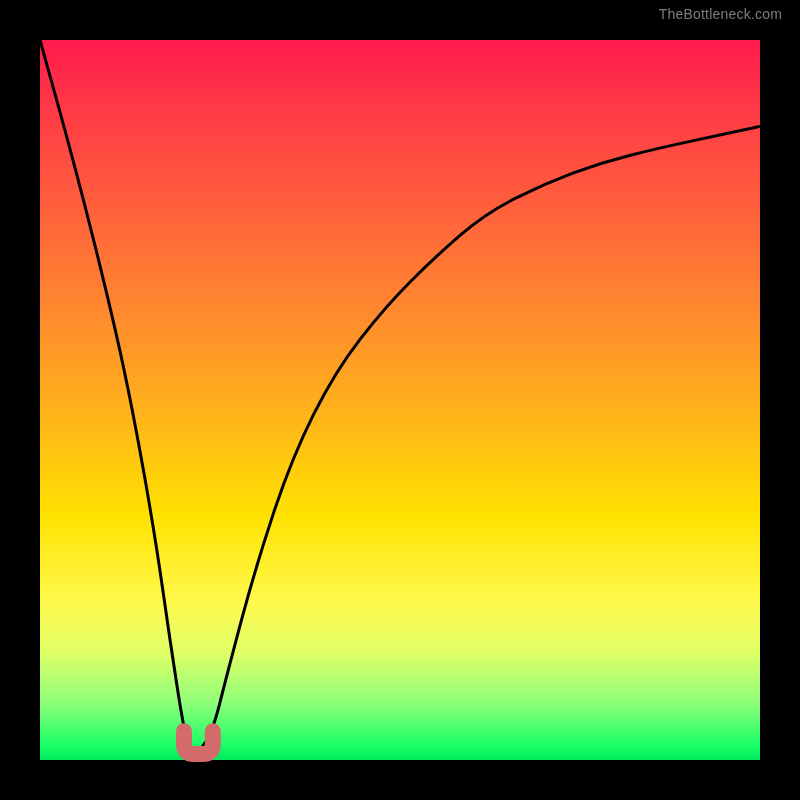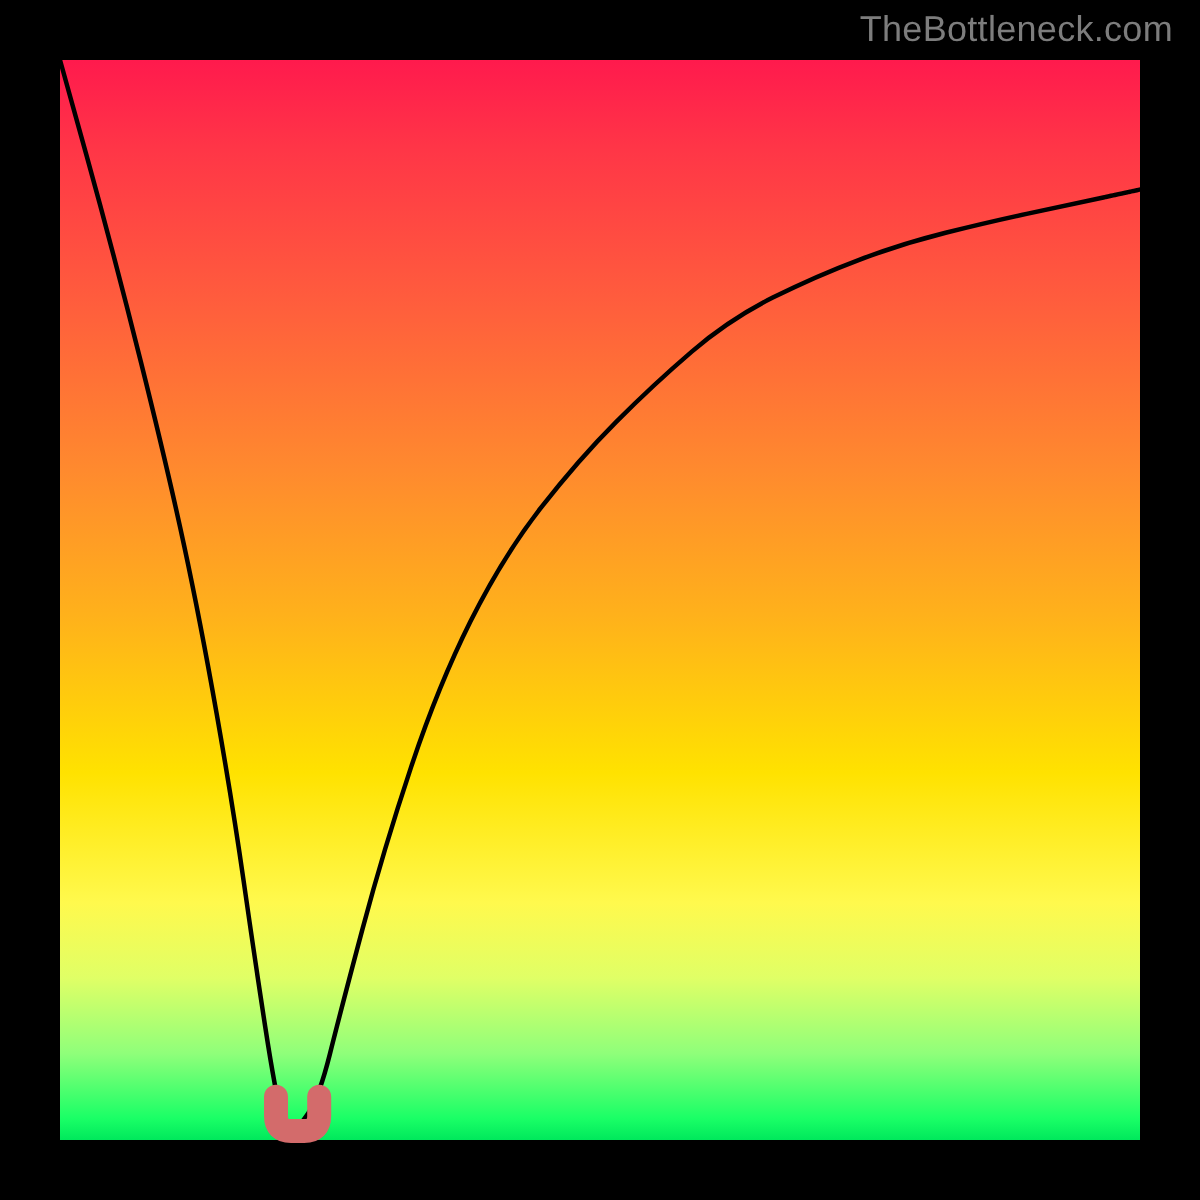--- a/index.html
+++ b/index.html
@@ -39,21 +39,21 @@
       #8fff7a 92%,
       #1aff66 98%,
       #00e85c 100%
     );
   }
   .watermark {
     position: absolute;
     top: 6px;
     right: 18px;
     color: #7d7d7d;
-    font-size: 24px;
+    font-size: 14px;
     font-weight: 400;
     letter-spacing: 0.2px;
     user-select: none;
   }
   svg.curve {
     position: absolute;
     left: 0;
     top: 0;
     width: 720px;
     height: 720px;

